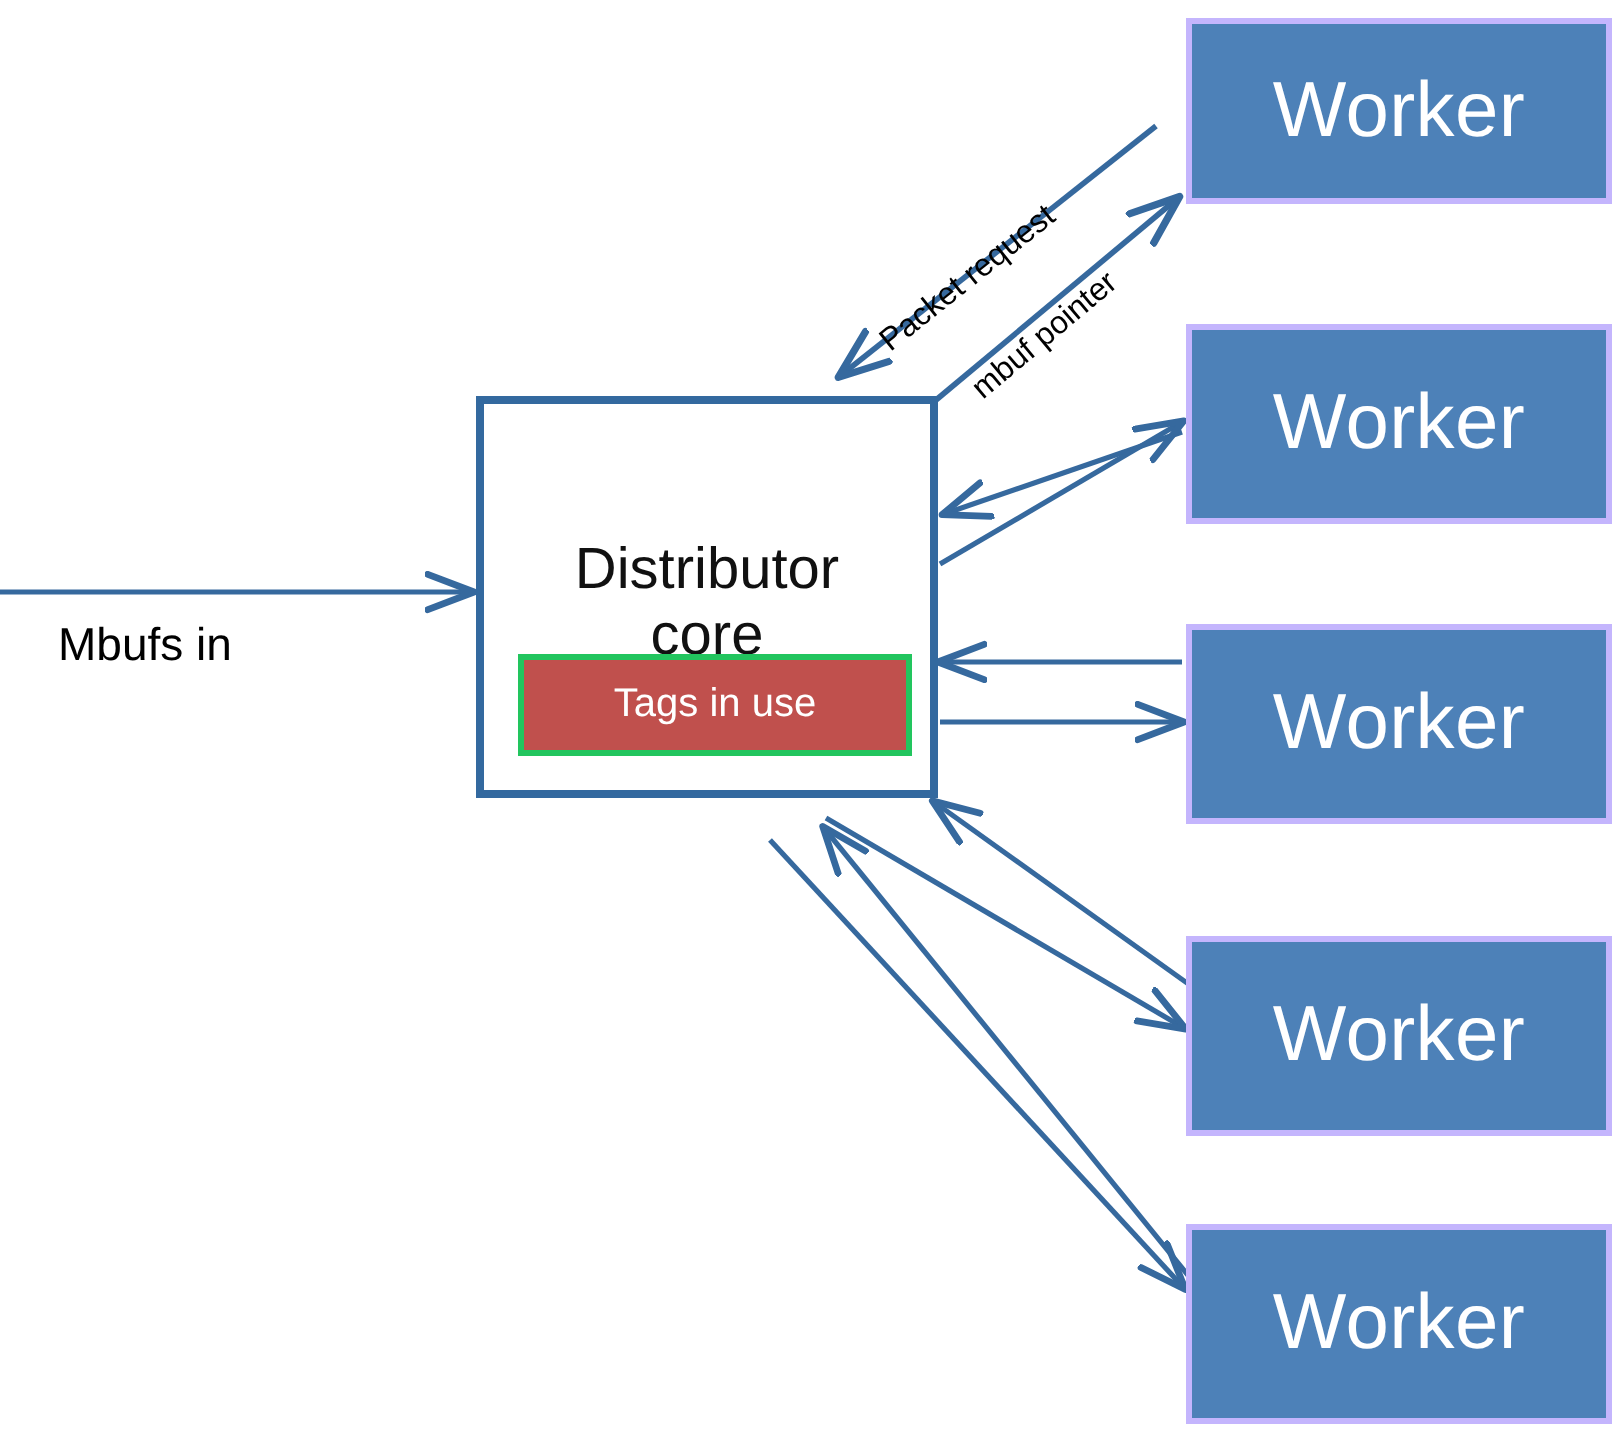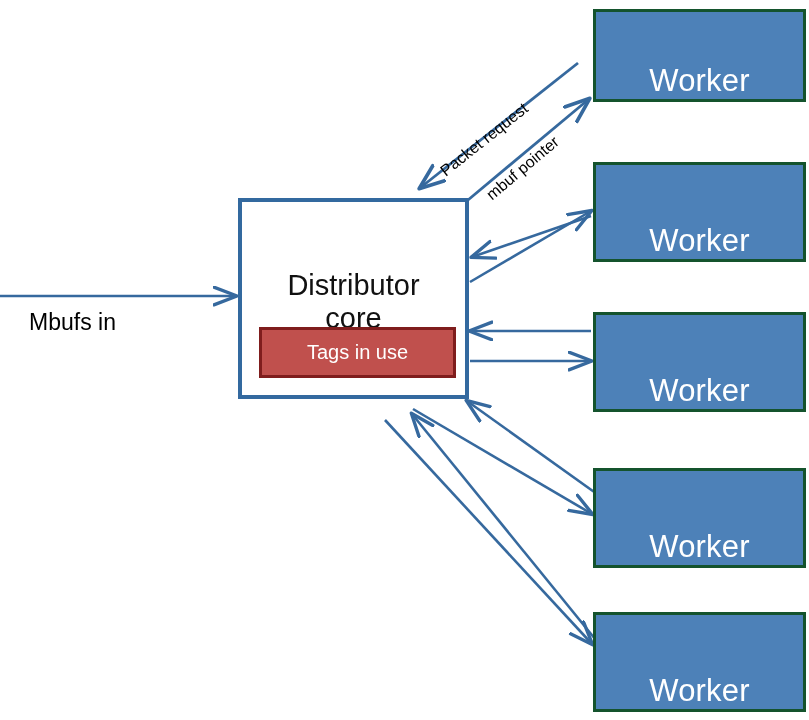--- a/index.html
+++ b/index.html
@@ -27,45 +27,44 @@
   }
   .node-box {
     position: absolute;
     box-sizing: border-box;
     display: flex;
     align-items: center;
     justify-content: center;
   }
   .worker-box {
     background: #4d81b8;
-    border: 3px solid #14532d;
+    border: 3px solid #c4b5fd;
     color: #ffffff;
-    font-size: 31px;
+    font-size: 39px;
     letter-spacing: 0.2px;
-    align-items: flex-end;
   }
   .distributor-box {
     background: #ffffff;
     border: 4px solid #33699f;
     flex-direction: column;
     color: #000000;
   }
   .distributor-title {
     font-size: 29px;
     line-height: 1.12;
     text-align: center;
     color: #111111;
     margin-top: 6px;
     white-space: pre-line;
   }
   .tags-box {
     position: absolute;
     box-sizing: border-box;
     background: #c0504d;
-    border: 3px solid #7f1d1d;
+    border: 3px solid #22c55e;
     color: #ffffff;
     font-size: 20px;
     display: flex;
     align-items: center;
     justify-content: center;
   }
   .free-label {
     position: absolute;
     color: #000000;
     white-space: nowrap;

